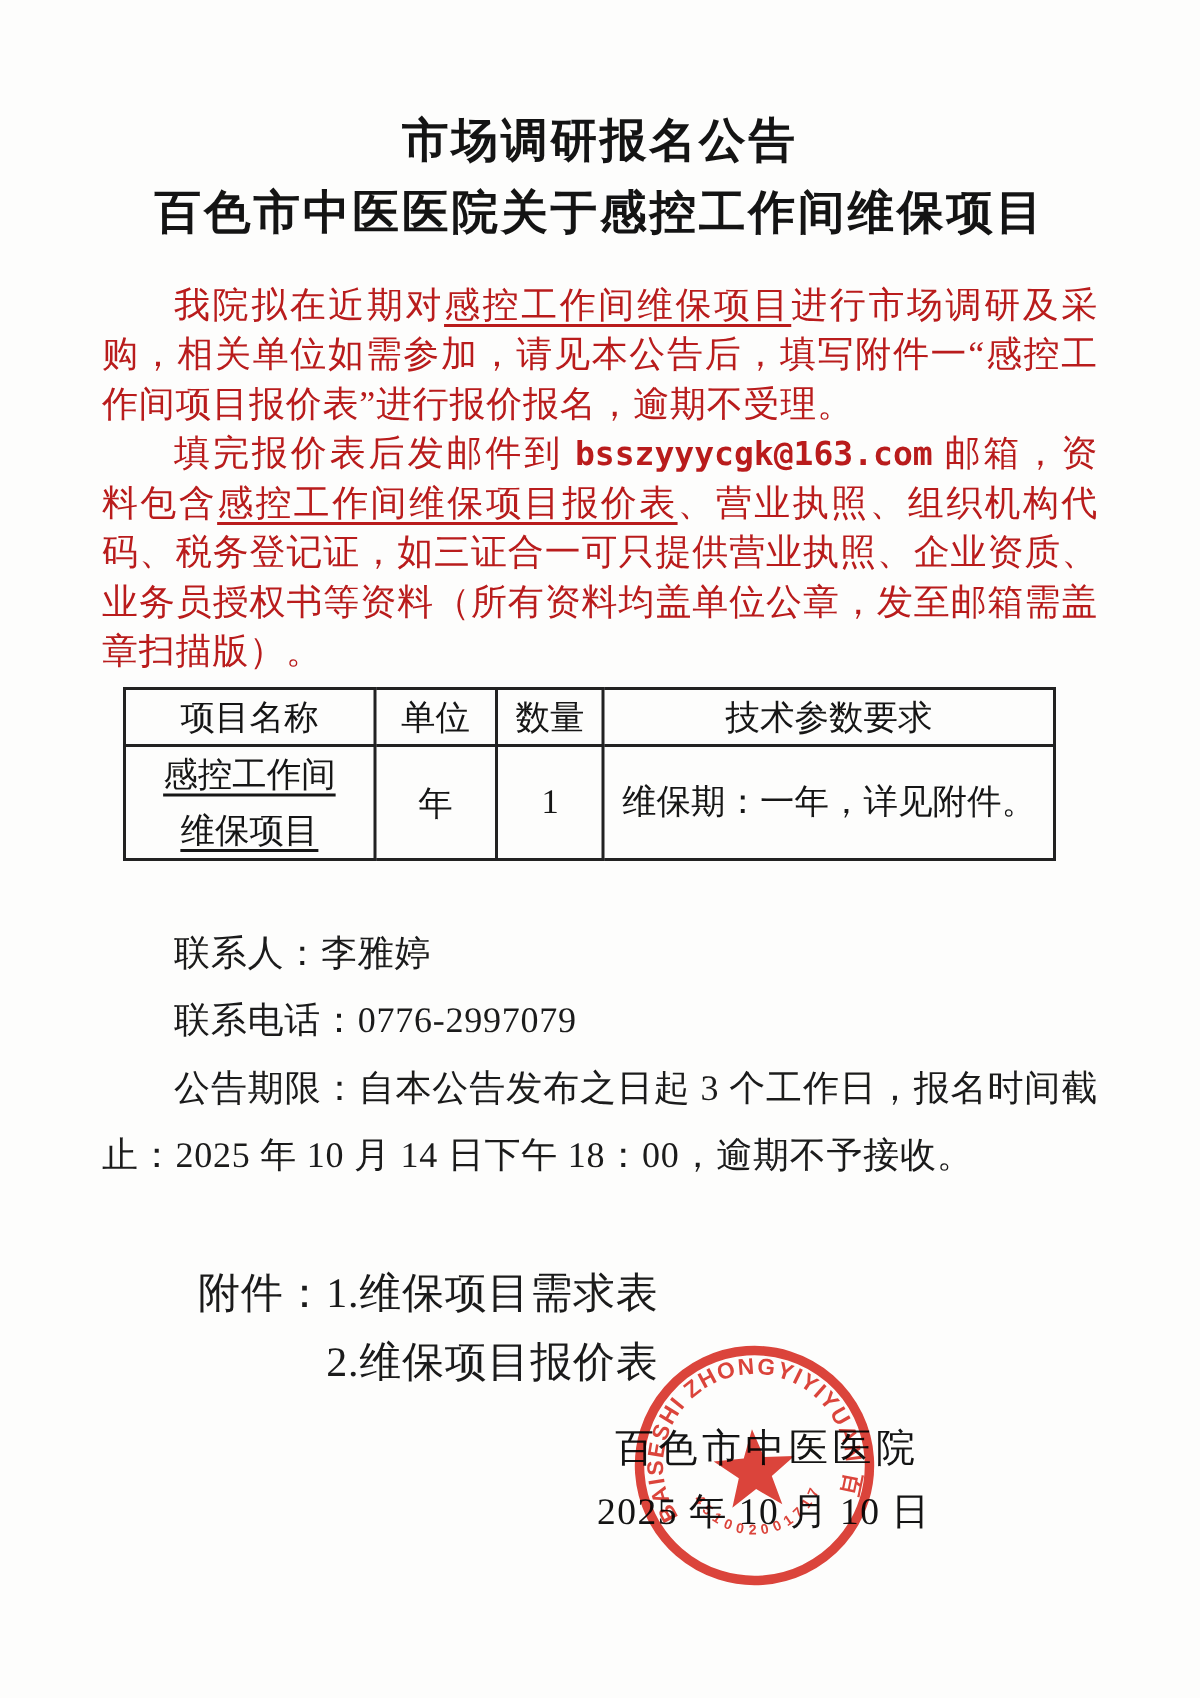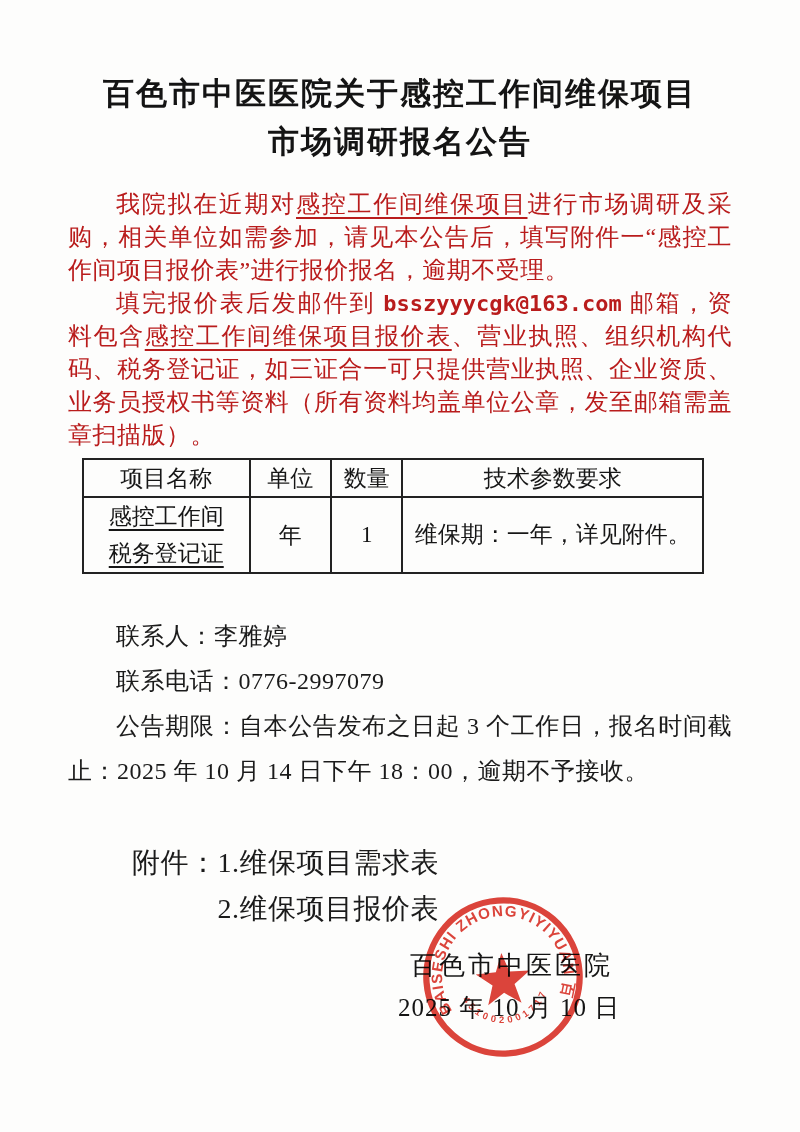--- a/index.html
+++ b/index.html
@@ -115,43 +115,43 @@
     font-weight: 700;
   }
 </style>
 </head>
 <body>
 
 <div class="page">
   <div class="content">
 
     <div class="doc-title">
+      <div>市场调研报名公告</div>
       <div>百色市中医医院关于感控工作间维保项目</div>
-      <div>市场调研报名公告</div>
     </div>
 
     <div class="body-text">
       <p class="para"><span>我院拟在近期对</span><span class="u">感控工作间维保项目</span><span>进行市场调研及采购，相关单位如需参加，请见本公告后，填写附件一“感控工作间项目报价表”进行报价报名，逾期不受理。</span></p>
       <p class="para"><span>填完报价表后发邮件到 </span><span class="email">bsszyyycgk@163.com</span><span> 邮箱，资料包含</span><span class="u">感控工作间维保项目报价表</span><span>、营业执照、组织机构代码、税务登记证，如三证合一可只提供营业执照、企业资质、业务员授权书等资料（所有资料均盖单位公章，发至邮箱需盖章扫描版）。</span></p>
     </div>
 
     <table class="req-table">
       <thead>
         <tr>
           <th class="col-name">项目名称</th>
           <th class="col-unit">单位</th>
           <th class="col-qty">数量</th>
           <th class="col-param">技术参数要求</th>
         </tr>
       </thead>
       <tbody>
         <tr>
           <td class="name-cell">
             <div class="u">感控工作间</div>
-            <div class="u">税务登记证</div>
+            <div class="u">维保项目</div>
           </td>
           <td>年</td>
           <td>1</td>
           <td class="param-cell">维保期：一年，详见附件。</td>
         </tr>
       </tbody>
     </table>
 
     <div class="contact-block">
       <p>联系人：李雅婷</p>

